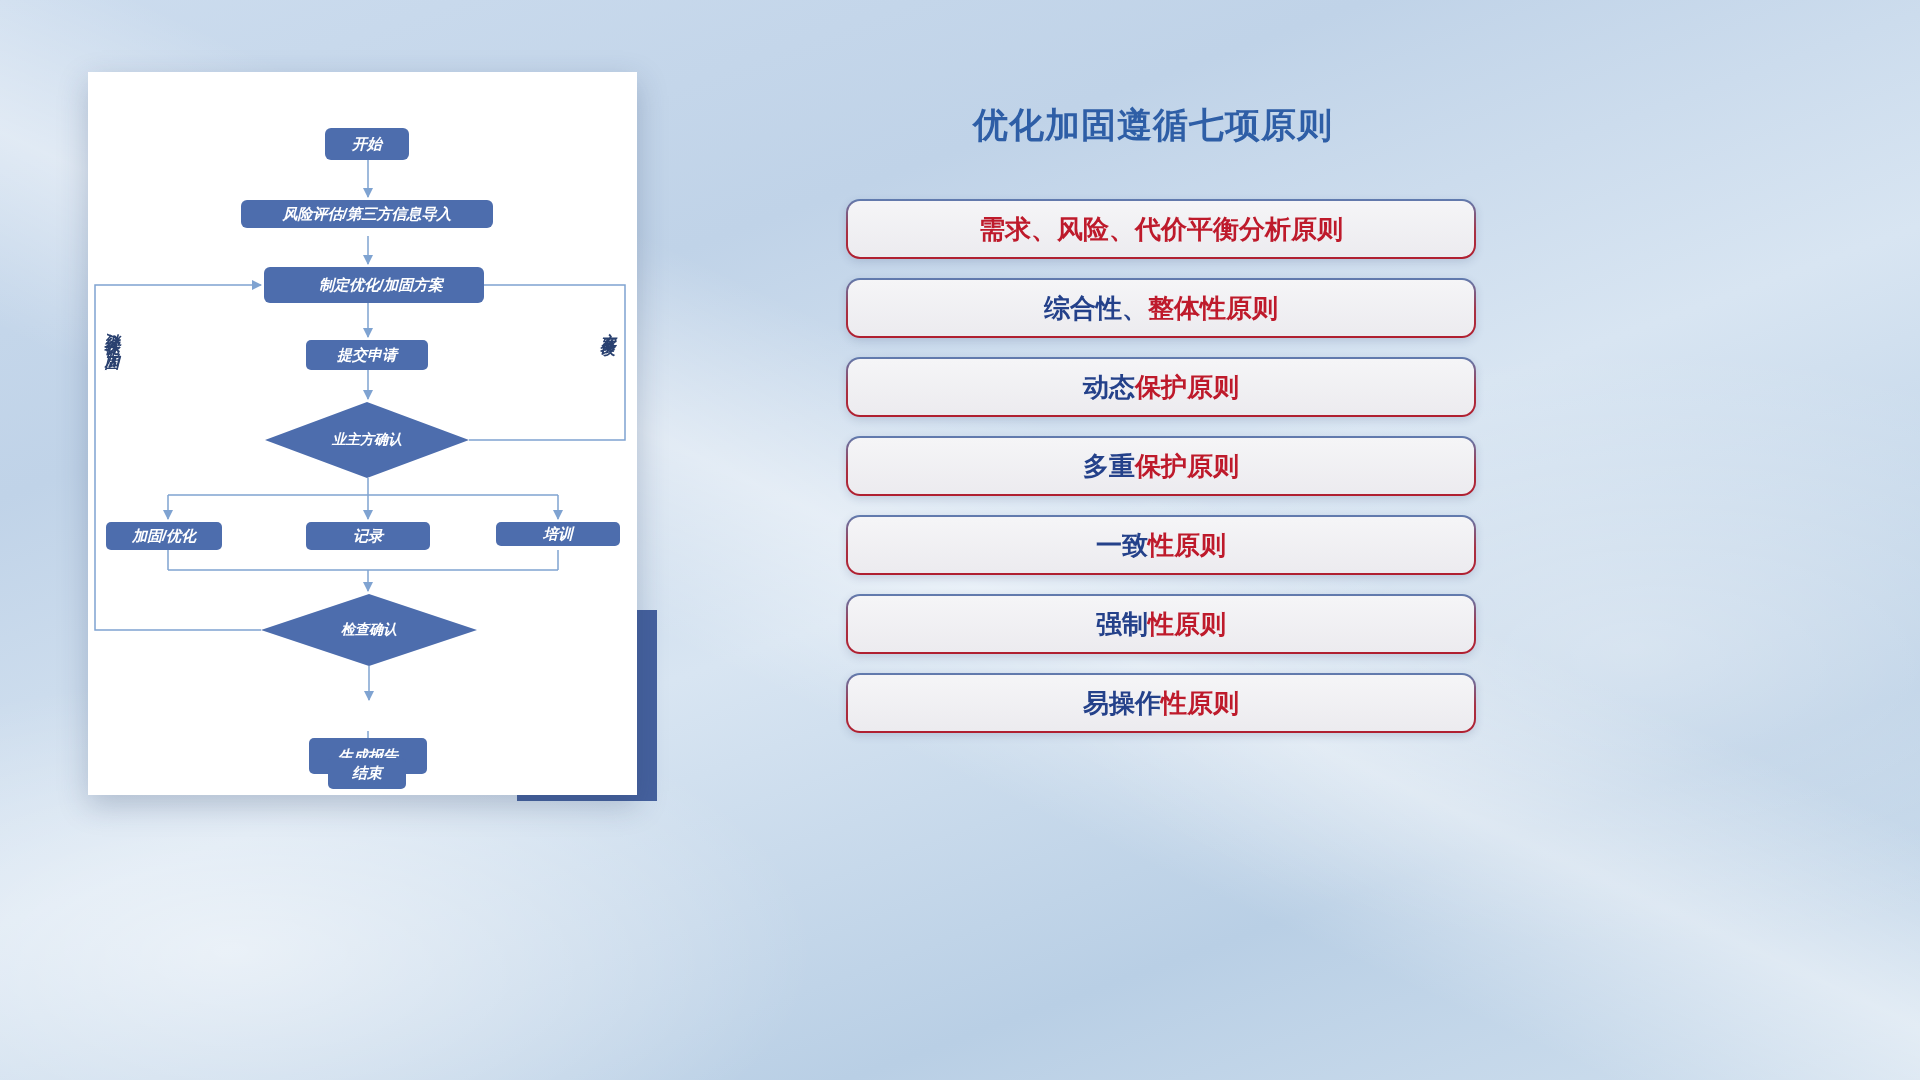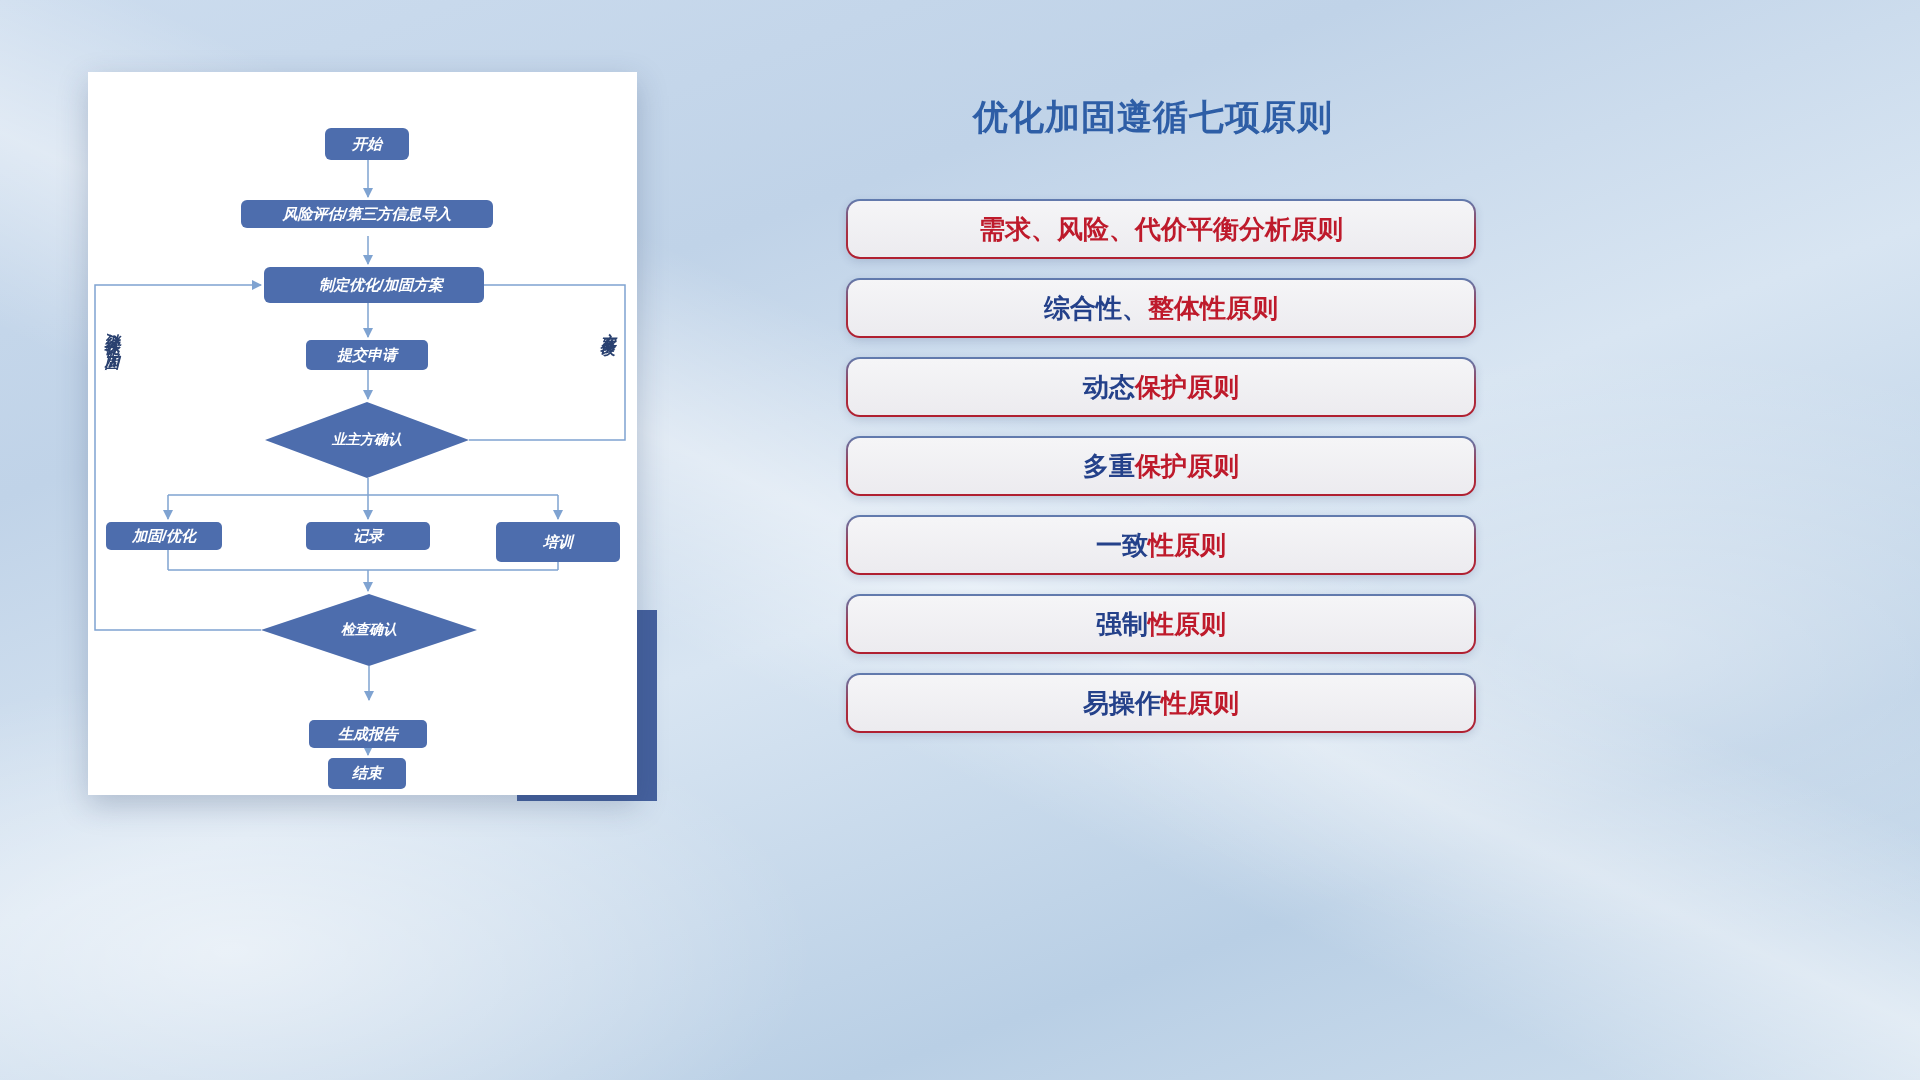--- a/index.html
+++ b/index.html
@@ -30,35 +30,35 @@
     display:flex;align-items:center;justify-content:center;z-index:2;
     clip-path:polygon(50% 0%,100% 50%,50% 100%,0% 50%);border-radius:0;
   }
   .n-start{left:237px;top:56px;width:84px;height:32px;}
   .n-risk{left:153px;top:128px;width:252px;height:28px;}
   .n-plan{left:176px;top:195px;width:206px;height:36px;padding-left:14px;}
   .n-submit{left:218px;top:268px;width:122px;height:30px;border-radius:5px;}
   .d-confirm{left:177px;top:330px;width:204px;height:76px;}
   .n-reinforce{left:18px;top:450px;width:116px;height:28px;border-radius:5px;}
   .n-record{left:218px;top:450px;width:124px;height:28px;border-radius:5px;}
-  .n-training{left:408px;top:450px;width:124px;height:40px;border-radius:5px;}
+  .n-training{left:408px;top:450px;width:124px;height:24px;border-radius:5px;}
   .d-check{left:173px;top:522px;width:216px;height:72px;}
-  .n-report{left:221px;top:648px;width:118px;height:28px;border-radius:5px;}
+  .n-report{left:221px;top:666px;width:118px;height:36px;border-radius:5px;}
   .n-end{left:240px;top:686px;width:78px;height:31px;border-radius:5px;}
   .v-label{
     position:absolute;writing-mode:vertical-rl;font-weight:bold;color:#2a4170;
     font-size:15px;letter-spacing:3px;z-index:2;white-space:nowrap;
   }
   .v-left{left:14px;top:250px;}
   .v-right{left:510px;top:248px;}
 
   
   .principles{position:absolute;left:838px;top:0;width:630px;z-index:1;}
   .principles h1{
-    margin:0;position:absolute;top:94px;width:100%;text-align:center;
+    margin:0;position:absolute;top:102px;width:100%;text-align:center;
     font-size:35px;font-weight:bold;color:#2e5ea6;letter-spacing:1px;
   }
   #principle-list{position:absolute;top:199px;left:8px;width:100%;display:flex;flex-direction:column;gap:19px;}
   .principle-box{
     height:56px;border-radius:14px;display:flex;align-items:center;justify-content:center;
     border:2px solid transparent;
     background:linear-gradient(#f5f5f7,#ecebef) padding-box,
                linear-gradient(to bottom,#5f7cb0 0%,#a93042 55%,#b01f30 100%) border-box;
     box-shadow:0 3px 8px rgba(60,80,120,.18);
     font-size:26px;font-weight:bold;white-space:nowrap;

